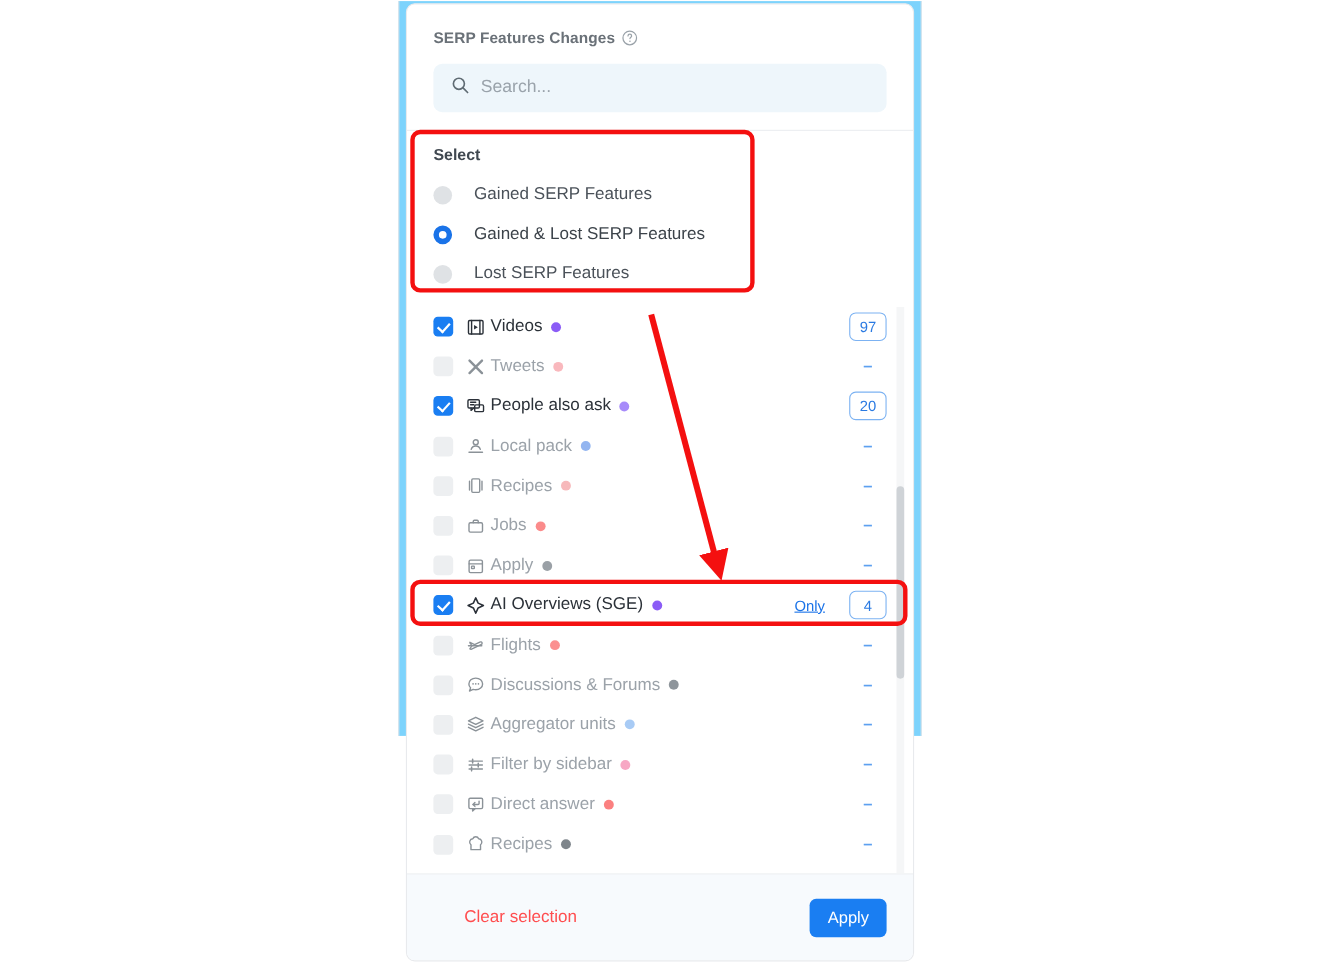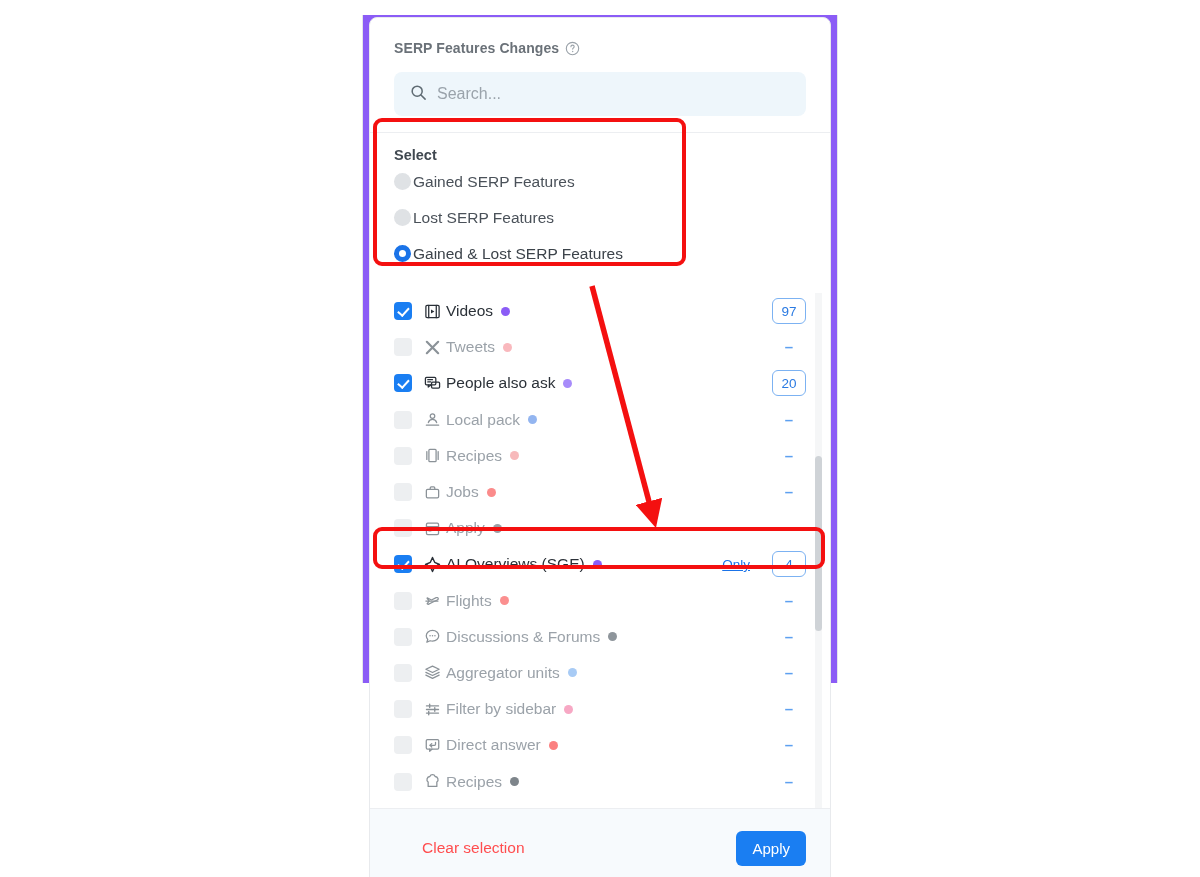--- a/index.html
+++ b/index.html
@@ -12,24 +12,24 @@
     width: 1200px;
     height: 877px;
     overflow: hidden;
     position: relative;
   }
 
   
   #panel {
     position: absolute;
     left: 362px;
-    top: 15px;
+    top: 1px;
     width: 476px;
     height: 668px;
-    background: #8b5cf6;
+    background: #7dd3fc;
     border-left: 1px solid #e3e6ea;
     border-right: 1px solid #e3e6ea;
     box-sizing: border-box;
   }
   #panel-inner {
     position: absolute;
     left: 6px;
     top: 2px;
     width: 462px;
     height: 871px;
@@ -91,21 +91,22 @@
     flex: 0 0 auto;
   }
   .select-title {
     font-size: 14.5px;
     font-weight: 700;
     color: #404850;
     margin-bottom: 10px;
   }
   .radio-row {
     display: flex;
-    gap: 2px;
+    align-items: center;
+    gap: 20px;
     height: 36px;
     cursor: pointer;
   }
   .radio {
     width: 17px; height: 17px;
     border-radius: 50%;
     background: #dfe2e5;
     flex: 0 0 auto;
     box-sizing: border-box;
   }
@@ -304,27 +305,27 @@
       </div>
     </div>
 
     <div class="select-zone">
       <div class="select-title">Select</div>
       <div id="radio-list">
           <div class="radio-row">
             <span class="radio"></span>
             <span class="radio-label">Gained SERP Features</span>
           </div>
+          <div class="radio-row selected">
+            <span class="radio on"></span>
+            <span class="radio-label">Gained &amp; Lost SERP Features</span>
+          </div>
           <div class="radio-row">
             <span class="radio"></span>
             <span class="radio-label">Lost SERP Features</span>
-          </div>
-          <div class="radio-row selected">
-            <span class="radio on"></span>
-            <span class="radio-label">Gained &amp; Lost SERP Features</span>
           </div>
         </div>
     </div>
 
     <div class="list-zone">
       <div class="list-scroll" id="feat-list">
           <div class="feat-row active">
             <span class="cb on"></span>
             <span class="feat-icon">
               <svg viewBox="0 0 18 18" width="17" height="17">

